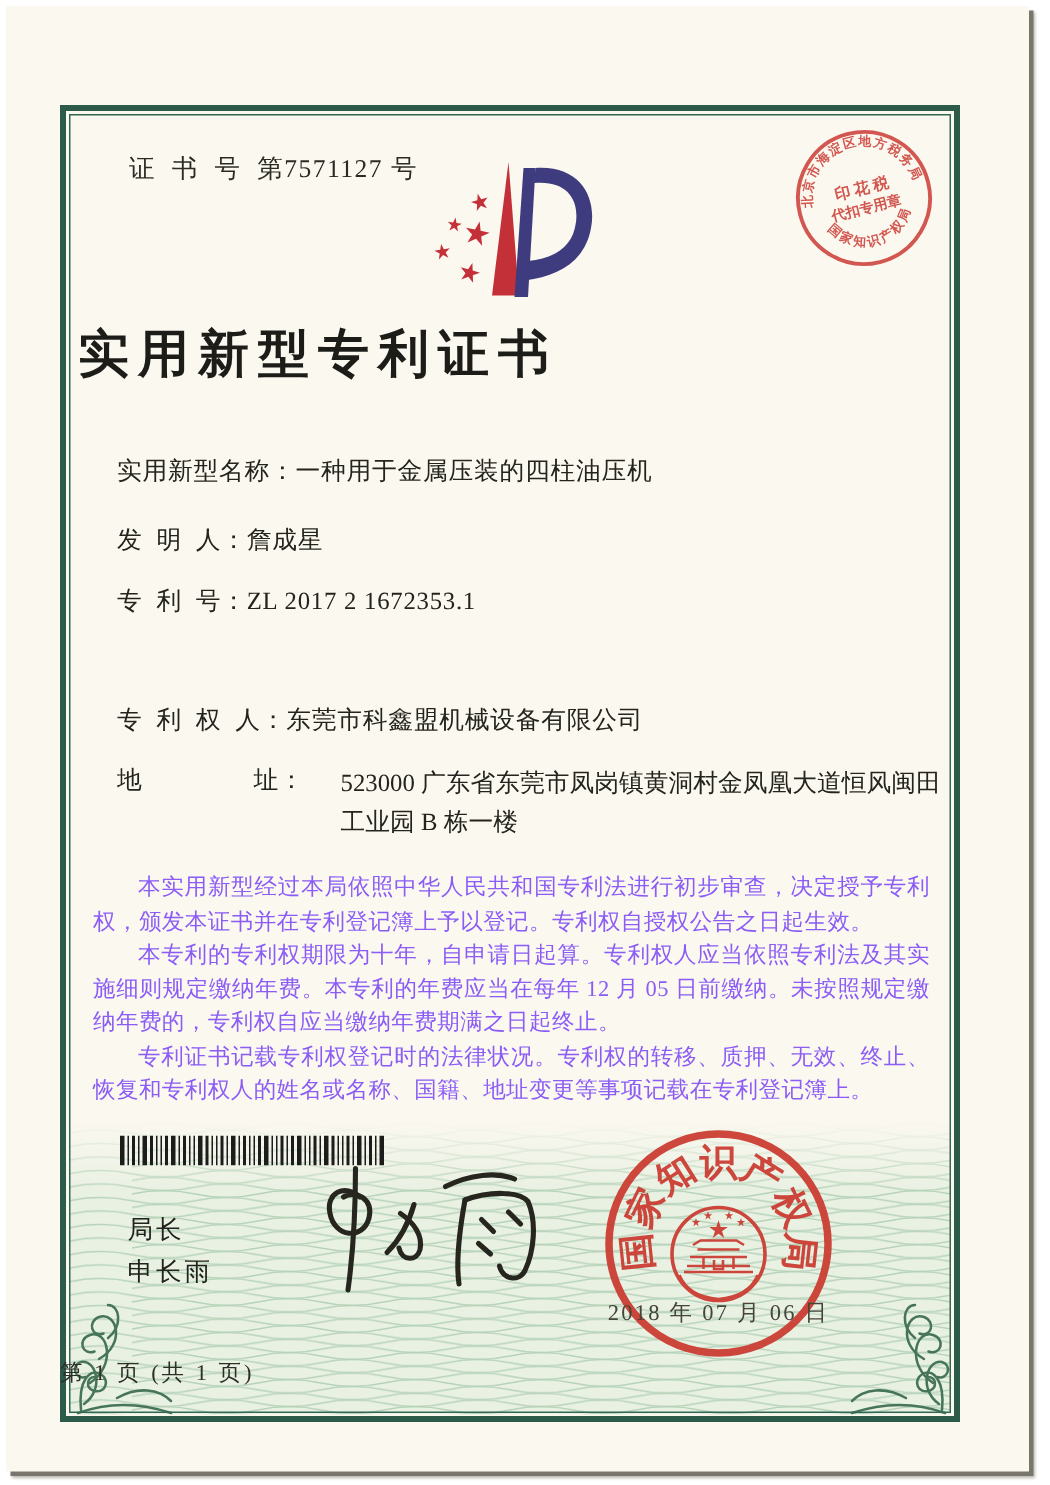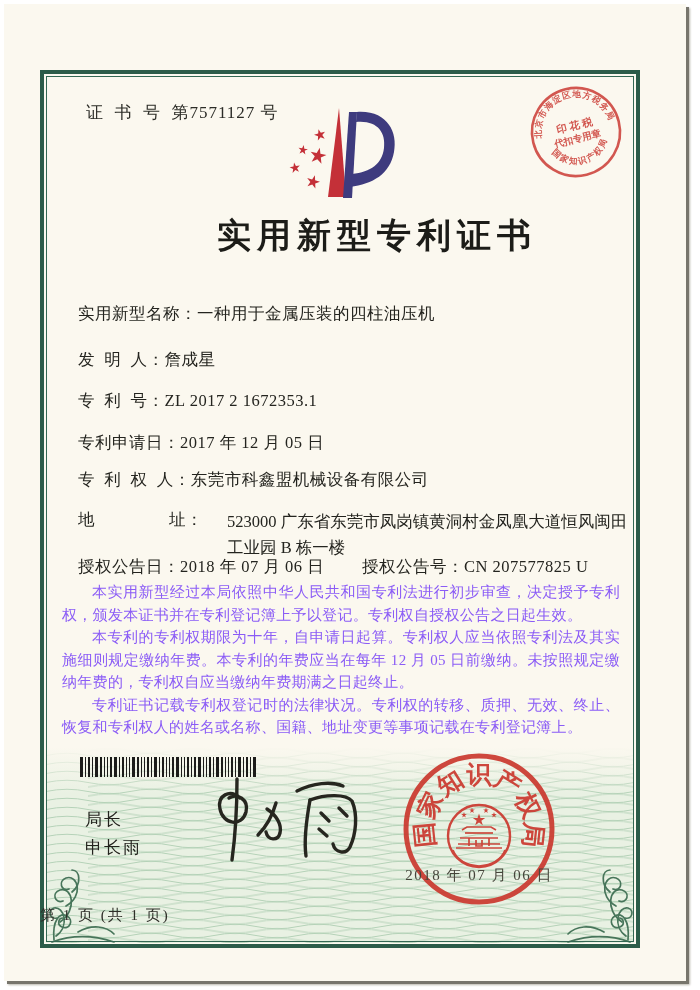--- a/index.html
+++ b/index.html
@@ -4,21 +4,21 @@
 <style>
   html,body{margin:0;padding:0;background:#ffffff;}
   #paper{position:relative;width:700px;height:990px;background:#fff;overflow:hidden;
          font-family:"Liberation Serif","DejaVu Serif",serif;color:#26261f;}
   .sheet{position:absolute;left:4px;top:4px;width:682px;height:977px;background:#fbf8ef;
          box-shadow:3px 3px 0 #77756c,4px 4px 2px #b9b6ac;}
   .border-outer{position:absolute;left:40px;top:70px;width:592px;height:870px;
          border:4px solid #2c5c49;}
   .border-inner{position:absolute;inset:2px;border:1px solid #336753;}
   .certno{position:absolute;left:86px;top:101px;font-size:17px;letter-spacing:1px;color:#2b2b26;white-space:pre;}
-  .title{position:absolute;left:25px;width:512px;top:213px;text-align:right;
+  .title{position:absolute;left:52px;width:512px;top:213px;text-align:left;
          font-size:34px;font-weight:bold;letter-spacing:6px;color:#1c1c18;}
   .logo{position:absolute;left:286px;top:104px;width:112px;height:100px;}
   .taxstamp{position:absolute;left:527px;top:83px;width:98px;height:98px;opacity:.92;}
   .row{position:absolute;left:78px;font-size:16.5px;color:#24241f;}
   .row span{white-space:pre;}
   .lbl{letter-spacing:.5px;}
   .val{letter-spacing:.5px;}
   .r1{top:303px}.r2{top:349px}.r3{top:390px}.r4{top:432px}.r5{top:469px}.r6{top:509px}.r7{top:556px;width:544px}
   .addr-val{display:inline-block;vertical-align:top;line-height:26px;margin-left:24px;}
   .pair2{position:absolute;left:284px;top:0;}
@@ -126,32 +126,25 @@
 
   <div class="row r1">
     <span class="lbl">实用新型名称：</span><span class="val">一种用于金属压装的四柱油压机</span>
   </div>
   <div class="row r2">
     <span class="lbl">发  明  人：</span><span class="val">詹成星</span>
   </div>
   <div class="row r3">
     <span class="lbl">专  利  号：</span><span class="val">ZL 2017 2 1672353.1</span>
   </div>
-  <div class="row r4">
-    <span class="lbl">专利申请日：</span><span class="val">2017 年 12 月 05 日</span>
-  </div>
   <div class="row r5">
     <span class="lbl">专  利  权  人：</span><span class="val">东莞市科鑫盟机械设备有限公司</span>
   </div>
   <div class="row r6">
     <span class="lbl">地                址：</span><span class="addr-val"><span>523000 广东省东莞市凤岗镇黄洞村金凤凰大道恒风闽田</span><br><span>工业园 B 栋一楼</span></span>
-  </div>
-  <div class="row r7">
-    <span class="lbl">授权公告日：</span><span class="val">2018 年 07 月 06 日</span>
-    <span class="pair2"><span class="lbl">授权公告号：</span><span class="val">CN 207577825 U</span></span>
   </div>
 
   <div class="paras">
     <p>本实用新型经过本局依照中华人民共和国专利法进行初步审查，决定授予专利权，颁发本证书并在专利登记簿上予以登记。专利权自授权公告之日起生效。</p>
     <p>本专利的专利权期限为十年，自申请日起算。专利权人应当依照专利法及其实施细则规定缴纳年费。本专利的年费应当在每年 12 月 05 日前缴纳。未按照规定缴纳年费的，专利权自应当缴纳年费期满之日起终止。</p>
     <p>专利证书记载专利权登记时的法律状况。专利权的转移、质押、无效、终止、恢复和专利权人的姓名或名称、国籍、地址变更等事项记载在专利登记簿上。</p>
   </div>
 
   <svg class="barcode" viewBox="0 0 178 20" preserveAspectRatio="none">
     <g fill="#1c1c1a">

